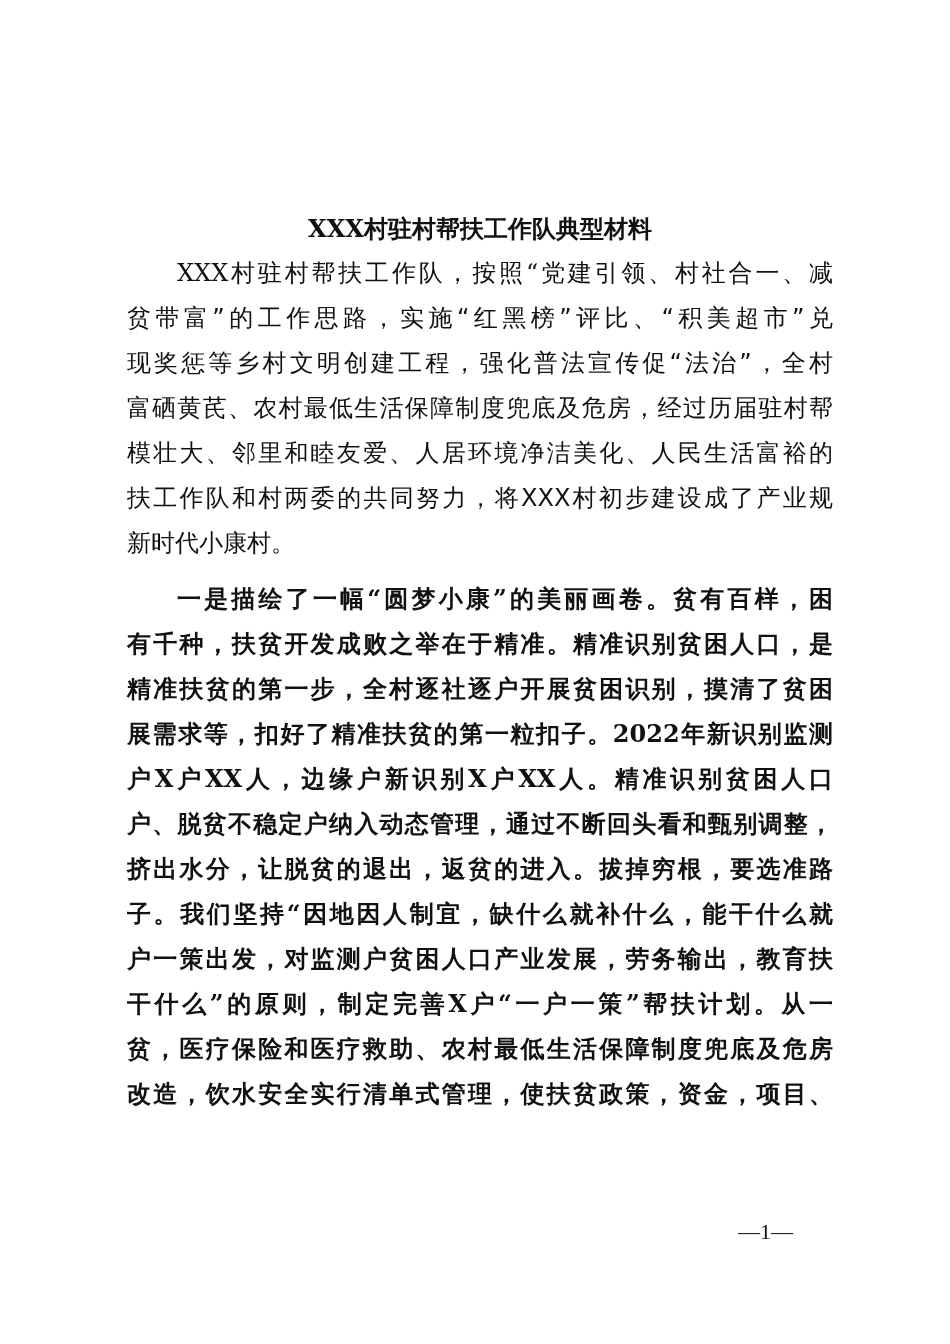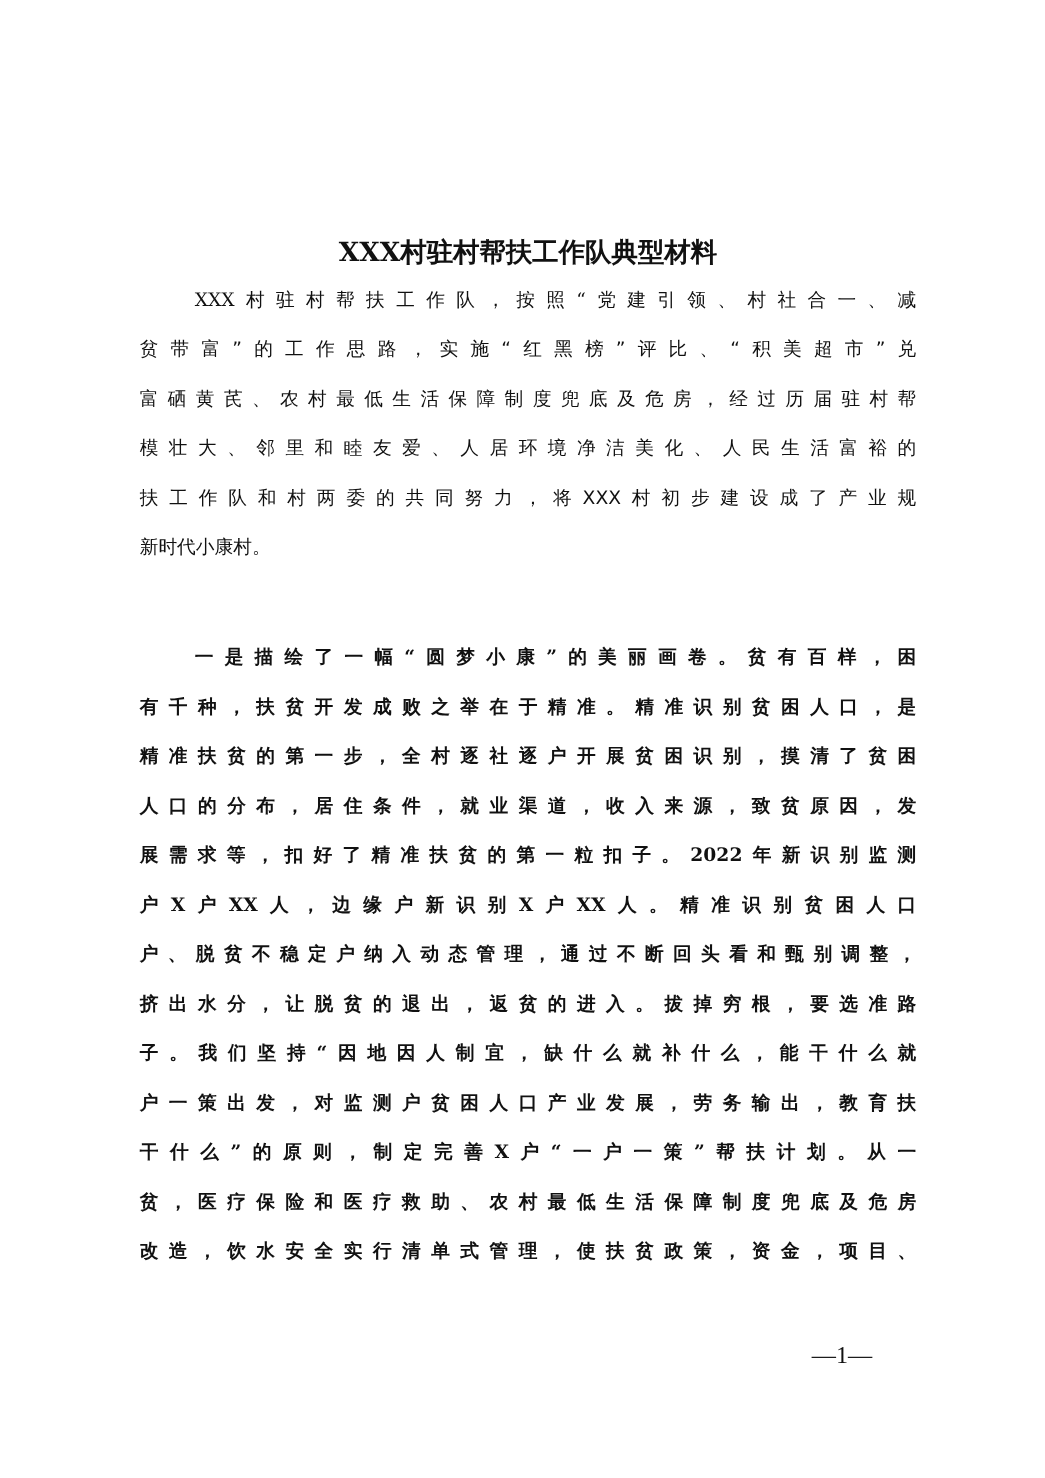--- a/index.html
+++ b/index.html
@@ -37,21 +37,21 @@
       white-space: nowrap;
     }
     .body-text {
       position: absolute;
       left: 127px;
       width: 706px;
     }
     .line {
       height: 45px;
       line-height: 45px;
-      font-size: 17px;
+      font-size: 24px;
       white-space: nowrap;
       overflow: visible;
       text-align: justify;
       text-align-last: justify;
     }
     .line.last {
       text-align-last: left;
     }
     .p1 .line {
       font-family: "DejaVu Sans", "Liberation Sans", sans-serif;
@@ -79,31 +79,31 @@
 </head>
 <body>
 
 <div class="page">
 
   <div class="title">XXX村驻村帮扶工作队典型材料</div>
 
   <div class="body-text p1" style="top:223px;">
     <div class="line first indent">XXX村驻村帮扶工作队，按照“党建引领、村社合一、减</div>
     <div class="line">贫带富”的工作思路，实施“红黑榜”评比、“积美超市”兑</div>
+    <div class="line">现奖惩等乡村文明创建工程，强化普法宣传促“法治”，全村</div>
     <div class="line">富硒黄芪、农村最低生活保障制度兜底及危房，经过历届驻村帮</div>
     <div class="line">模壮大、邻里和睦友爱、人居环境净洁美化、人民生活富裕的</div>
     <div class="line">扶工作队和村两委的共同努力，将XXX村初步建设成了产业规</div>
     <div class="line last">新时代小康村。</div>
   </div>
 
   <div class="body-text p2" style="top:548px;">
     <div class="line indent">一是描绘了一幅“圆梦小康”的美丽画卷。贫有百样，困</div>
     <div class="line">有千种，扶贫开发成败之举在于精准。精准识别贫困人口，是</div>
     <div class="line">精准扶贫的第一步，全村逐社逐户开展贫困识别，摸清了贫困</div>
-    <div class="line">人口的分布，居住条件，就业渠道，收入来源，致贫原因，发</div>
     <div class="line">展需求等，扣好了精准扶贫的第一粒扣子。2022年新识别监测</div>
     <div class="line">户X户XX人，边缘户新识别X户XX人。精准识别贫困人口</div>
     <div class="line">户、脱贫不稳定户纳入动态管理，通过不断回头看和甄别调整，</div>
     <div class="line">挤出水分，让脱贫的退出，返贫的进入。拔掉穷根，要选准路</div>
     <div class="line">子。我们坚持“因地因人制宜，缺什么就补什么，能干什么就</div>
     <div class="line">户一策出发，对监测户贫困人口产业发展，劳务输出，教育扶</div>
     <div class="line">干什么”的原则，制定完善X户“一户一策”帮扶计划。从一</div>
     <div class="line">贫，医疗保险和医疗救助、农村最低生活保障制度兜底及危房</div>
     <div class="line">改造，饮水安全实行清单式管理，使扶贫政策，资金，项目、</div>
   </div>

